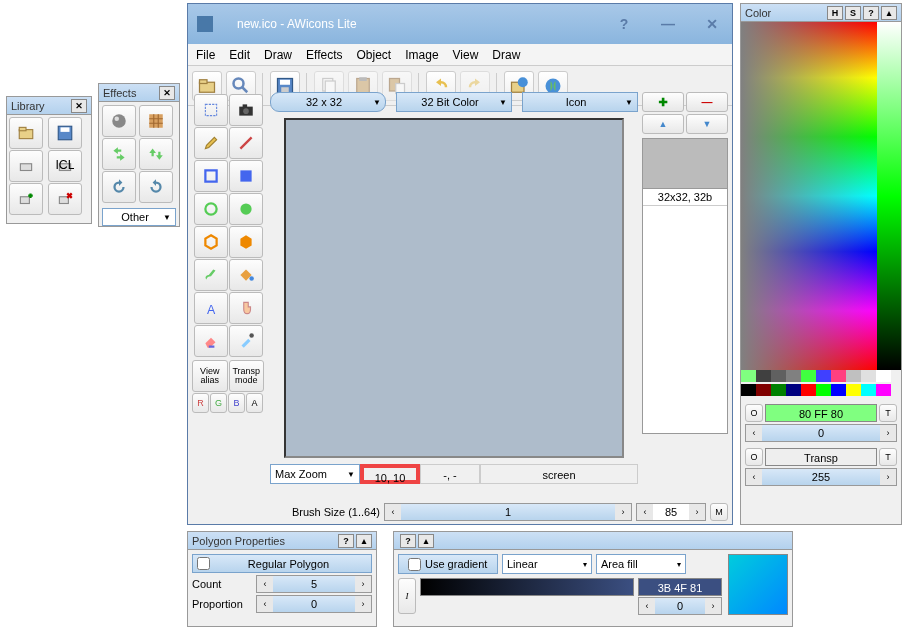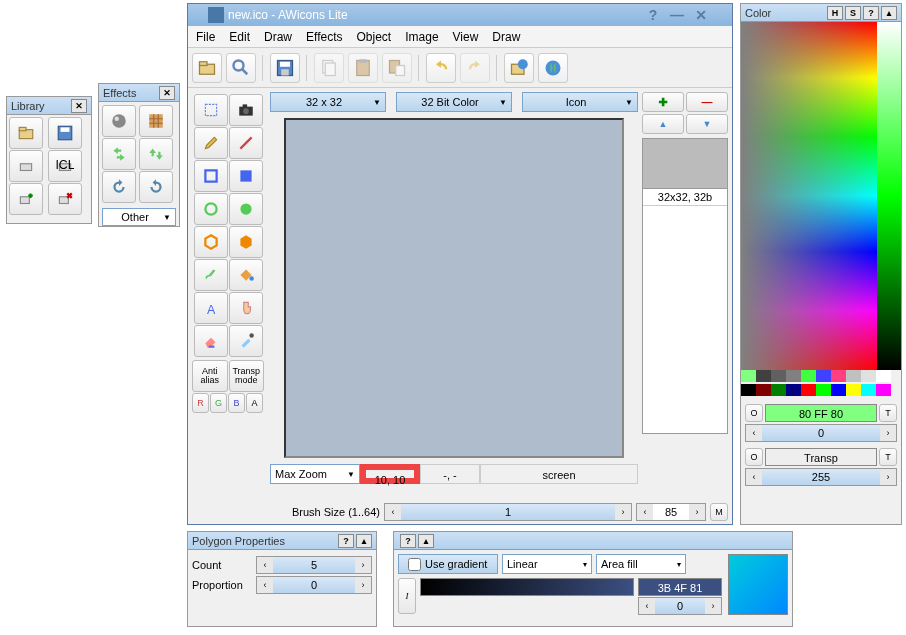--- a/index.html
+++ b/index.html
@@ -4,21 +4,21 @@
 <style>
 * { box-sizing: border-box; margin: 0; padding: 0; font-family: "Segoe UI", Tahoma, sans-serif; font-size: 11px; }
 body { background: #fff; width: 906px; height: 635px; position: relative; overflow: hidden; }
 
 .panel { position: absolute; border: 1px solid #999; background: #f0f0f0; }
 .panel-title { background: linear-gradient(to bottom, #cce0f5, #b3d1ed); height: 18px; display: flex; align-items: center; padding: 0 4px; border-bottom: 1px solid #999; }
 .panel-title-text { flex: 1; color: #333; font-size: 11px; }
 .title-btn { width: 16px; height: 14px; margin-left: 2px; background: #e8e8e8; border: 1px solid #888; display: flex; align-items: center; justify-content: center; font-size: 9px; cursor: pointer; font-weight: bold; }
 
 .main-window { border: 1px solid #5a7ba8; }
-.main-title { background: linear-gradient(to bottom, #a8c8e8, #8ab5de); height: 22px; display: flex; align-items: center; padding: 0 20px; }
+.main-title { background: linear-gradient(to bottom, #a8c8e8, #8ab5de); height: 40px; display: flex; align-items: center; padding: 0 9px; gap: 20px; }
 .app-icon { width: 16px; height: 16px; background: #4878a8; margin-right: 4px; }
 .main-title-text { flex: 1; color: #fff; font-size: 12px; }
 .win-btn { width: 22px; height: 18px; margin-left: 2px; display: flex; align-items: center; justify-content: center; font-weight: bold; font-size: 14px; cursor: pointer; color: #5a7ba8; }
 
 .menubar { height: 22px; display: flex; align-items: center; padding: 0 8px; gap: 14px; background: #f4f4f4; border-bottom: 1px solid #ccc; }
 .menubar span { cursor: pointer; font-size: 12px; }
 
 .toolbar { height: 40px; display: flex; align-items: center; padding: 4px; gap: 4px; background: #f0f0f0; border-bottom: 1px solid #ccc; }
 .tb-btn { width: 30px; height: 30px; border: 1px solid #ccc; background: linear-gradient(#fff,#eee); border-radius: 3px; display: flex; align-items: center; justify-content: center; cursor: pointer; }
 .tb-sep { width: 2px; height: 26px; border-left: 1px solid #ccc; margin: 0 2px; }
@@ -302,53 +302,53 @@
           </svg>
         </div>
       <div class="tool-btn">
           <svg class="sm" viewBox="0 0 16 16">
             <path d="M4 12l6-6 2 2-6 6-2-2z" fill="#8cf"></path>
             <circle cx="13" cy="3" r="2" fill="#555"></circle>
           </svg>
         </div>
     </div>
     <div style="display:flex; gap:1px; margin-top:1px;">
-      <div class="tool-btn" style="flex:1; font-size:9px; line-height:1;">Anti alias</div>
+      <div class="tool-btn" style="flex:1; font-size:9px; line-height:1;">View alias</div>
       <div class="tool-btn" style="flex:1; font-size:9px; line-height:1;">Transp mode</div>
     </div>
     <div style="display:flex; gap:1px; margin-top:1px;">
       <div class="tool-btn" style="width:17px; height:20px; color:#c44;">R</div>
       <div class="tool-btn" style="width:17px; height:20px; color:#4a4;">G</div>
       <div class="tool-btn" style="width:17px; height:20px; color:#44c;">B</div>
       <div class="tool-btn" style="width:17px; height:20px;">A</div>
     </div>
   </div>
 
   <div style="position:absolute; left:82px; top:88px; right:94px; bottom:42px;">
     <div style="display:flex; gap:10px; margin-bottom:4px;">
-      <div class="combo" style="flex:1;">
+      <div class="combo" style="flex:1;border-radius:9px;">
           <span class="combo-text">32 x 32</span>
           <span class="combo-arr">▼</span>
         </div>
       <div class="combo" style="flex:1;">
           <span class="combo-text">32 Bit Color</span>
           <span class="combo-arr">▼</span>
         </div>
       <div class="combo" style="flex:1;">
           <span class="combo-text">Icon</span>
           <span class="combo-arr">▼</span>
         </div>
     </div>
     <div class="canvas-area" style="width:340px; height:340px; margin:6px auto;"></div>
     <div style="display:flex; margin-top:2px;">
       <div class="combo" style="width:90px; background:#fff;">
           <span class="combo-text" style="text-align:left;">Max Zoom</span>
           <span class="combo-arr">▼</span>
         </div>
-      <div style="width:60px; text-align:center; border:6px solid #ef4444; height:20px; line-height:20px;">10, 10</div>
+      <div style="width:60px; text-align:center; border:4px solid #ef4444; height:20px; line-height:20px;">10, 10</div>
       <div style="width:60px; text-align:center; border:1px solid #ccc; height:20px; line-height:20px;">-, -</div>
       <div style="flex:1; text-align:center; border:1px solid #ccc; height:20px; line-height:20px;">screen</div>
     </div>
   </div>
 
   <div style="position:absolute; right:4px; top:88px; width:86px;">
     <div style="display:flex; gap:2px; margin-bottom:2px;">
       <div class="tool-btn" style="flex:1; height:20px;">
           <span style="color:#080; font-weight:bold;">✚</span>
         </div>
@@ -444,20 +444,24 @@
   </div>
 </div>
 
 <div class="panel" style="left:187px; top:531px; width:190px; height:96px;">
   <div class="panel-title">
     <span class="panel-title-text">Polygon Properties</span>
     <div class="title-btn">?</div>
     <div class="title-btn">▴</div>
   </div>
   <div style="padding:4px;">
+    <div style="display:flex; align-items:center; background:linear-gradient(#d8e8f8,#b8d4ed); border:1px solid #7aa3cc; padding:2px 4px;">
+      <input type="checkbox" style="">
+      <span style="flex:1; text-align:center;">Regular Polygon</span>
+    </div>
     <div class="spin-row">
       <span style="width:60px;">Count</span>
       <div class="spin-ctrl" style="flex:1;">
           <button>‹</button>
           <div class="val">5</div>
           <button>›</button>
         </div>
     </div>
     <div class="spin-row">
       <span style="width:60px;">Proportion</span>

